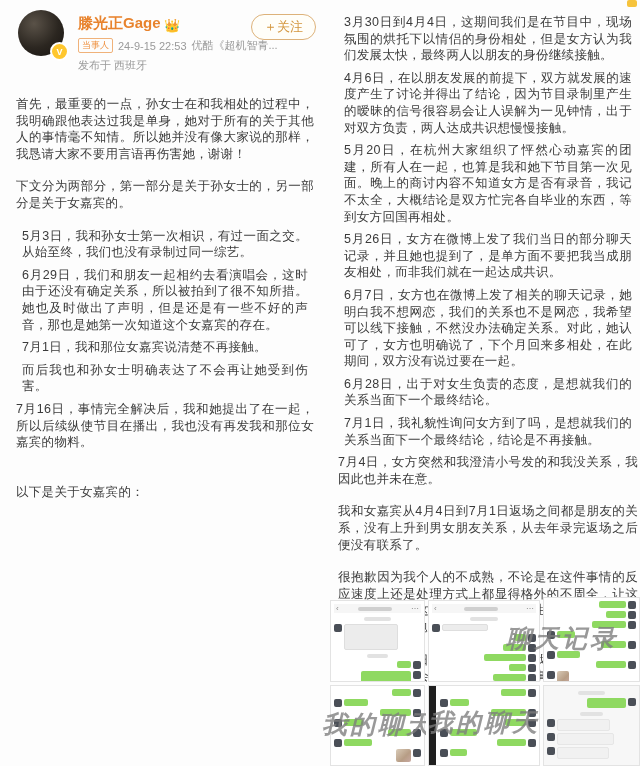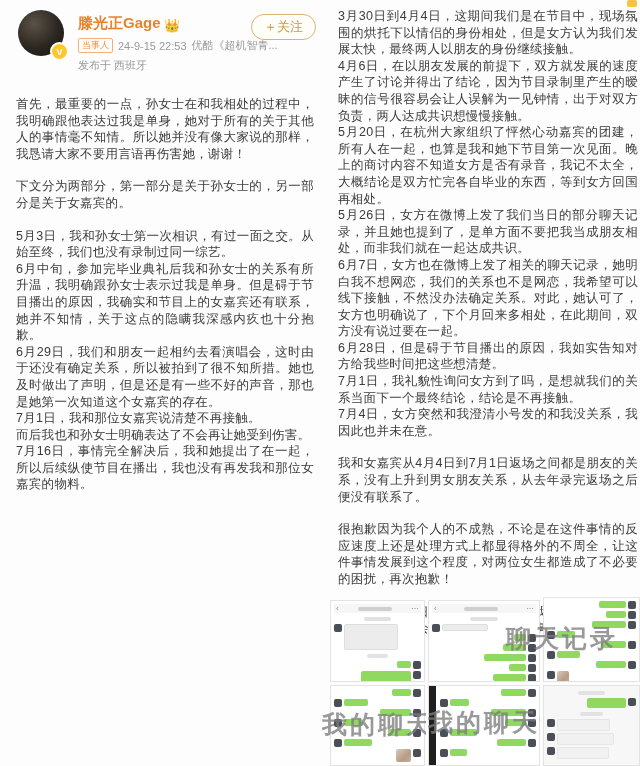--- a/index.html
+++ b/index.html
@@ -20,42 +20,42 @@
   .tagbox{border:1px solid #f0b27a;color:#ee8f3d;font-size:9px;padding:0 3px;border-radius:2px;line-height:13px;}
   .meta2{position:absolute;left:62px;top:52px;font-size:11px;color:#9a9a9a;}
   .follow{position:absolute;right:0px;top:8px;border:1.5px solid #ddb27a;color:#d3953e;
           border-radius:14px;padding:3px 12px;font-size:13px;background:#fffef9;cursor:pointer;}
   .corner-mark{position:absolute;left:627px;top:0px;width:10px;height:7px;background:#f6c33c;border-radius:2px;}
   
   .col{position:absolute;font-size:12.5px;line-height:16.6px;letter-spacing:0.3px;text-align:justify;}
   #col-left{left:16px;top:96px;width:298px;}
   #col-right{left:338px;top:8px;width:300px;}
   .para{margin:0 0 16px 0;}
-  .para.tight{margin:0;}
+  .para.tight{margin:6px;}
   .para.biggap{margin:0 0 33px 0;}
   
   #shots{position:absolute;left:0;top:0;width:640px;height:766px;}
   .shot{position:absolute;background:#ffffff;border:1px solid #e3e3e3;box-sizing:border-box;
         overflow:hidden;display:flex;flex-direction:column;gap:2px;padding:3px;}
   .strip{position:absolute;left:0;top:0;bottom:0;width:7px;background:#1f1f1f;}
   .shead{height:9px;flex:none;display:flex;align-items:center;justify-content:space-between;
          background:#f6f6f6;font-size:8px;color:#8a8a8a;line-height:9px;padding:0 2px;}
   .tbar{width:34px;height:4px;background:#cfcfcf;border-radius:2px;}
   .crow{display:flex;align-items:flex-start;gap:2px;min-height:7px;flex:none;}
   .crow.r{justify-content:flex-end;}
   .crow.c{justify-content:center;}
   .av{width:8px;height:8px;background:#4a4f57;border-radius:2px;flex:none;}
   .bub{border-radius:2px;box-sizing:border-box;}
   .bub.green{background:#8fd961;}
   .bub.gray{background:#ececec;border:1px solid #dedede;}
   .bub.lt{background:#f1f1f1;border:1px solid #e6e6e6;}
   .bub.time{background:#e2e2e2;height:4px !important;border-radius:2px;margin-top:2px;}
   .bub.photo{background:linear-gradient(135deg,#d9cbb8 0%,#b79d85 60%,#c8a9a2 100%);}
   .wm{position:absolute;font-size:25px;font-weight:bold;color:#7d7d7d;opacity:0.78;
-      letter-spacing:3px;white-space:nowrap;z-index:5;pointer-events:none;}
+      letter-spacing:3px;white-space:nowrap;z-index:5;pointer-events:none;font-style:italic;}
 </style>
 </head>
 <body>
 
 <div id="page">
 
   <div id="header">
     <div class="avatar"></div>
     <div class="vbadge">V</div>
     <div class="uname-row">
@@ -69,34 +69,34 @@
     </div>
     <div class="meta2">发布于 西班牙</div>
     <button class="follow">＋关注</button>
   </div>
   <div class="corner-mark"></div>
 
   <div id="col-left" class="col">
     <p class="para">首先，最重要的一点，孙女士在和我相处的过程中，我明确跟他表达过我是单身，她对于所有的关于其他人的事情毫不知情。所以她并没有像大家说的那样，我恳请大家不要用言语再伤害她，谢谢！</p>
     <p class="para">下文分为两部分，第一部分是关于孙女士的，另一部分是关于女嘉宾的。</p>
     <p class="para tight">5月3日，我和孙女士第一次相识，有过一面之交。从始至终，我们也没有录制过同一综艺。</p>
-    <p class="para tight">6月中旬，参加完毕业典礼后我和孙女士的关系有所升温，我明确跟孙女士表示过我是单身。但是碍于节目播出的原因，我确实和节目上的女嘉宾还有联系，她并不知情，关于这点的隐瞒我深感内疚也十分抱歉。</p>
     <p class="para tight">6月29日，我们和朋友一起相约去看演唱会，这时由于还没有确定关系，所以被拍到了很不知所措。她也及时做出了声明，但是还是有一些不好的声音，那也是她第一次知道这个女嘉宾的存在。</p>
     <p class="para tight">7月1日，我和那位女嘉宾说清楚不再接触。</p>
     <p class="para tight">而后我也和孙女士明确表达了不会再让她受到伤害。</p>
     <p class="para biggap">7月16日，事情完全解决后，我和她提出了在一起，所以后续纵使节目在播出，我也没有再发我和那位女嘉宾的物料。</p>
+    <p class="para">以下是关于女嘉宾的：</p>
   </div>
 
   <div id="col-right" class="col">
     <p class="para tight">3月30日到4月4日，这期间我们是在节目中，现场氛围的烘托下以情侣的身份相处，但是女方认为我们发展太快，最终两人以朋友的身份继续接触。</p>
     <p class="para tight">4月6日，在以朋友发展的前提下，双方就发展的速度产生了讨论并得出了结论，因为节目录制里产生的暧昧的信号很容易会让人误解为一见钟情，出于对双方负责，两人达成共识想慢慢接触。</p>
     <p class="para tight">5月20日，在杭州大家组织了怦然心动嘉宾的团建，所有人在一起，也算是我和她下节目第一次见面。晚上的商讨内容不知道女方是否有录音，我记不太全，大概结论是双方忙完各自毕业的东西，等到女方回国再相处。</p>
     <p class="para tight">5月26日，女方在微博上发了我们当日的部分聊天记录，并且她也提到了，是单方面不要把我当成朋友相处，而非我们就在一起达成共识。</p>
     <p class="para tight">6月7日，女方也在微博上发了相关的聊天记录，她明白我不想网恋，我们的关系也不是网恋，我希望可以线下接触，不然没办法确定关系。对此，她认可了，女方也明确说了，下个月回来多相处，在此期间，双方没有说过要在一起。</p>
-    <p class="para tight">6月28日，但是碍于节目播出的原因，我如实告知对方给我些时间把这些想清楚。</p>
+    <p class="para tight">6月28日，出于对女生负责的态度，是想就我们的关系当面下一个最终结论。</p>
     <p class="para tight">7月1日，我礼貌性询问女方到了吗，是想就我们的关系当面下一个最终结论，结论是不再接触。</p>
     <p class="para">7月4日，女方突然和我澄清小号发的和我没关系，我因此也并未在意。</p>
     <p class="para">我和女嘉宾从4月4日到7月1日返场之间都是朋友的关系，没有上升到男女朋友关系，从去年录完返场之后便没有联系了。</p>
     <p class="para">很抱歉因为我个人的不成熟，不论是在这件事情的反应速度上还是处理方式上都显得格外的不周全，让这件事情发展到这个程度，对两位女生都造成了不必要的困扰，再次抱歉！</p>
     <p class="para">最后，大家近日指出的相关问题，我会认真反思，积极改正，以后会更成熟全面的处理事情，也不再会发生此类的事情。</p>
   </div>
 
   <div id="shots">
       <div class="shot" style="left: 330px; top: 600px; width: 95px; height: 82px;">
         <div class="shead">

